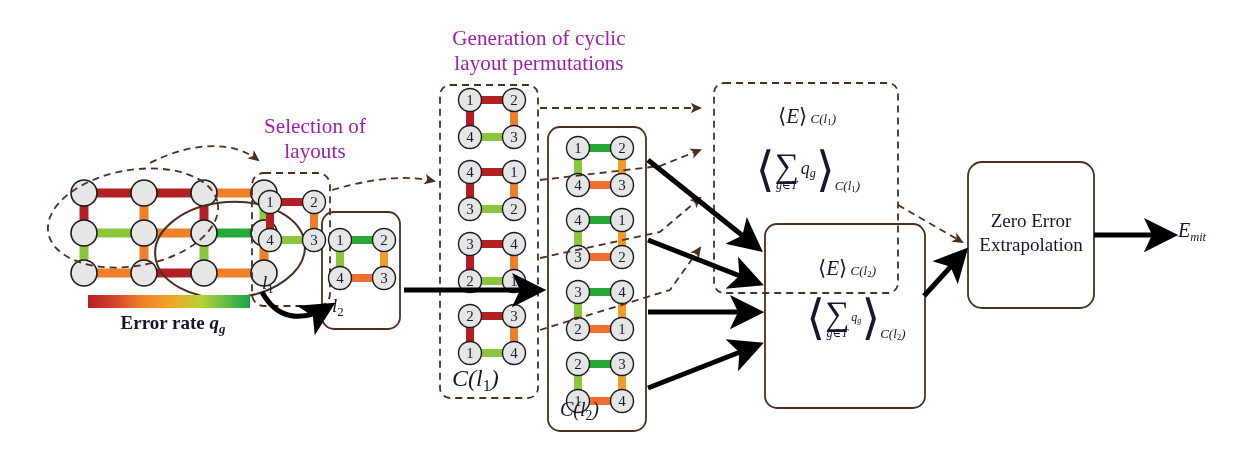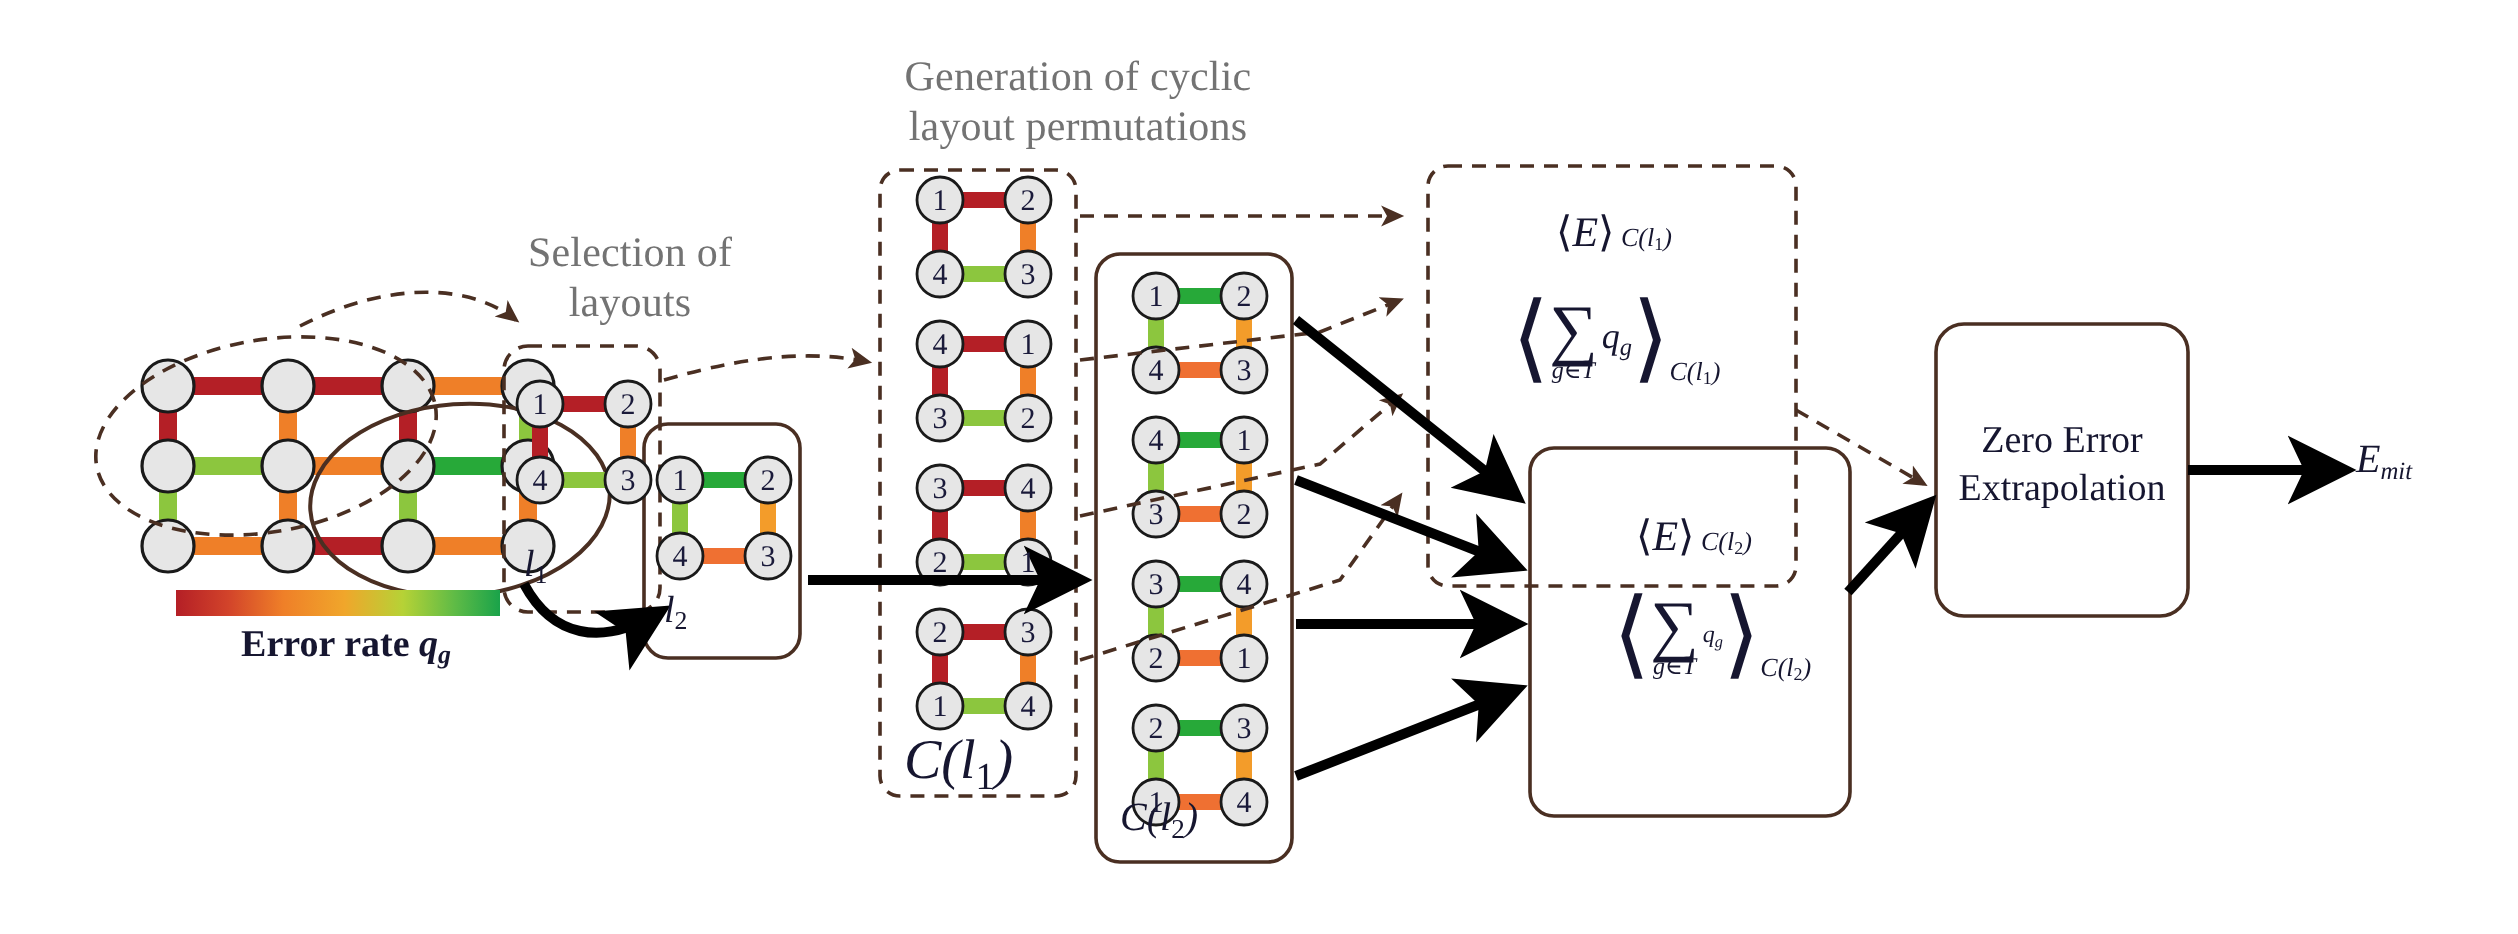--- a/index.html
+++ b/index.html
@@ -10,21 +10,21 @@
     overflow:hidden;
     position:relative;
   }
   #stage{position:absolute;left:0;top:0;width:1259px;height:467px;}
   svg#diagram{position:absolute;left:0;top:0;width:1259px;height:467px;}
   .hdr{
     position:absolute;
     font-size:21px;
     line-height:25px;
     text-align:center;
-    color:#737373;
+    color:#a21caf;
     white-space:pre-line;
     letter-spacing:.1px;
   }
   .lbl{
     position:absolute;
     font-size:19px;
     color:#161630;
     font-style:normal;
   }
   .mathbox{
@@ -333,21 +333,21 @@
   <i class="v">q</i><i class="v sub">g</i>
 </div>
 
 <div class="lbl" style="left:262px;top:272px;">
   <i class="v">l</i><span class="sub">1</span>
 </div>
 <div class="lbl" style="left:332px;top:295px;">
   <i class="v">l</i><span class="sub">2</span>
 </div>
 
-<div class="lbl" style="left:452px;top:365px;font-size:28px;">
+<div class="lbl" style="left:452px;top:365px;font-size:24px;">
   <i class="cal">C(l</i><span class="sub">1</span><i class="cal">)</i>
 </div>
 <div class="lbl" style="left:560px;top:398px;font-size:20px;">
   <i class="cal">C(l</i><span class="sub">2</span><i class="cal">)</i>
 </div>
 
 <div class="mathbox" style="left:742px;top:104px;width:130px;font-size:21px;">
   ⟨<i class="v">E</i>⟩<span style="font-size:13px;">
     <i class="cal">C(l</i><span style="font-size:9px;vertical-align:-2px;">1</span><i class="cal">)</i></span>
 </div>

